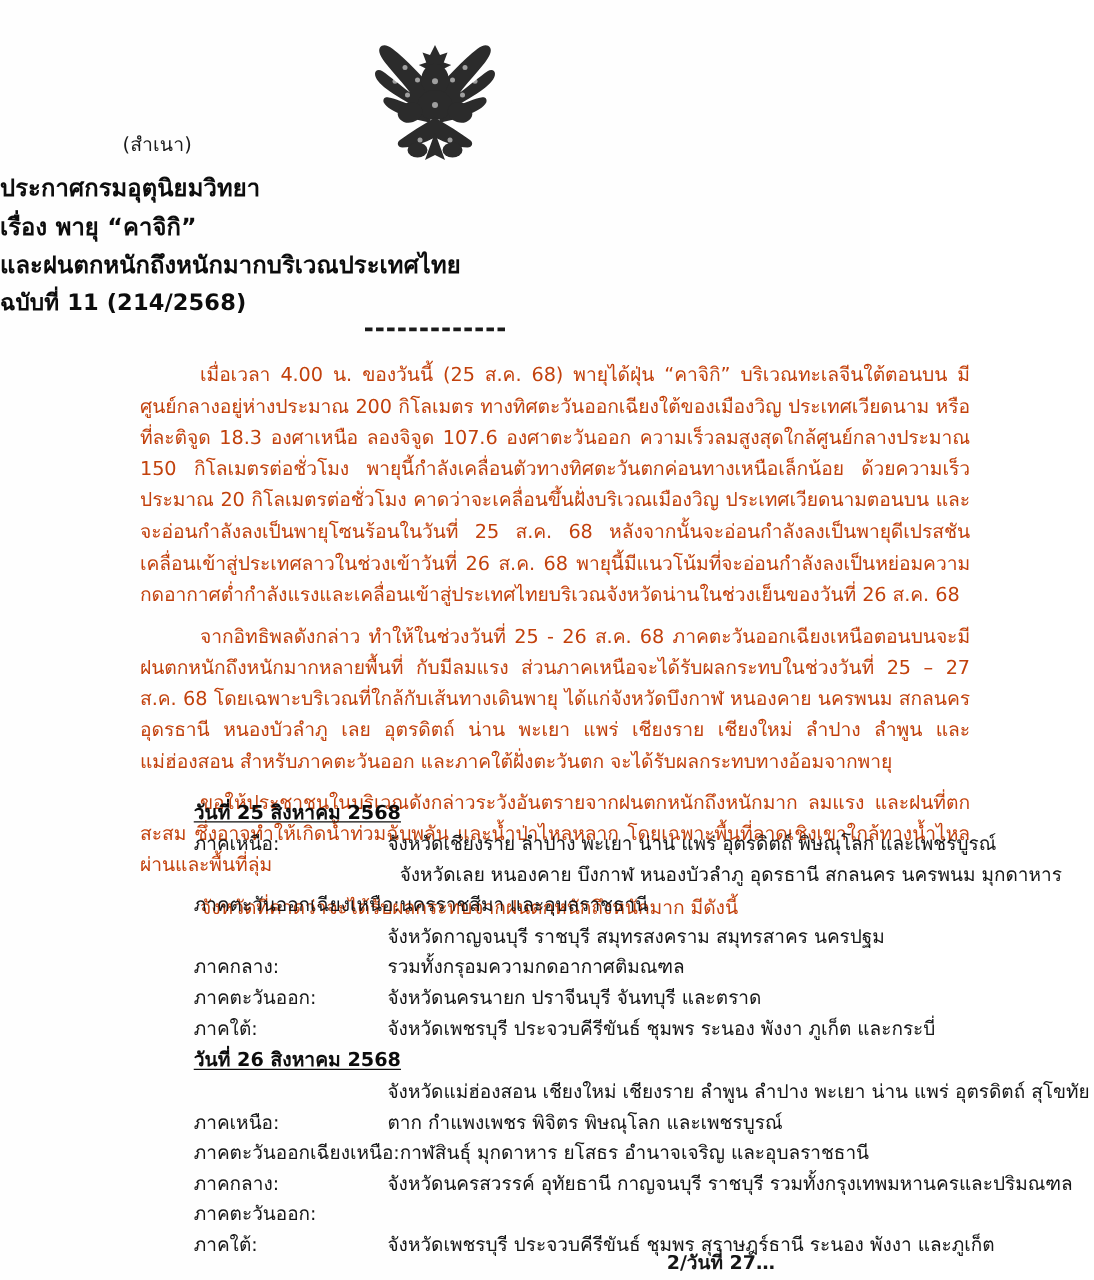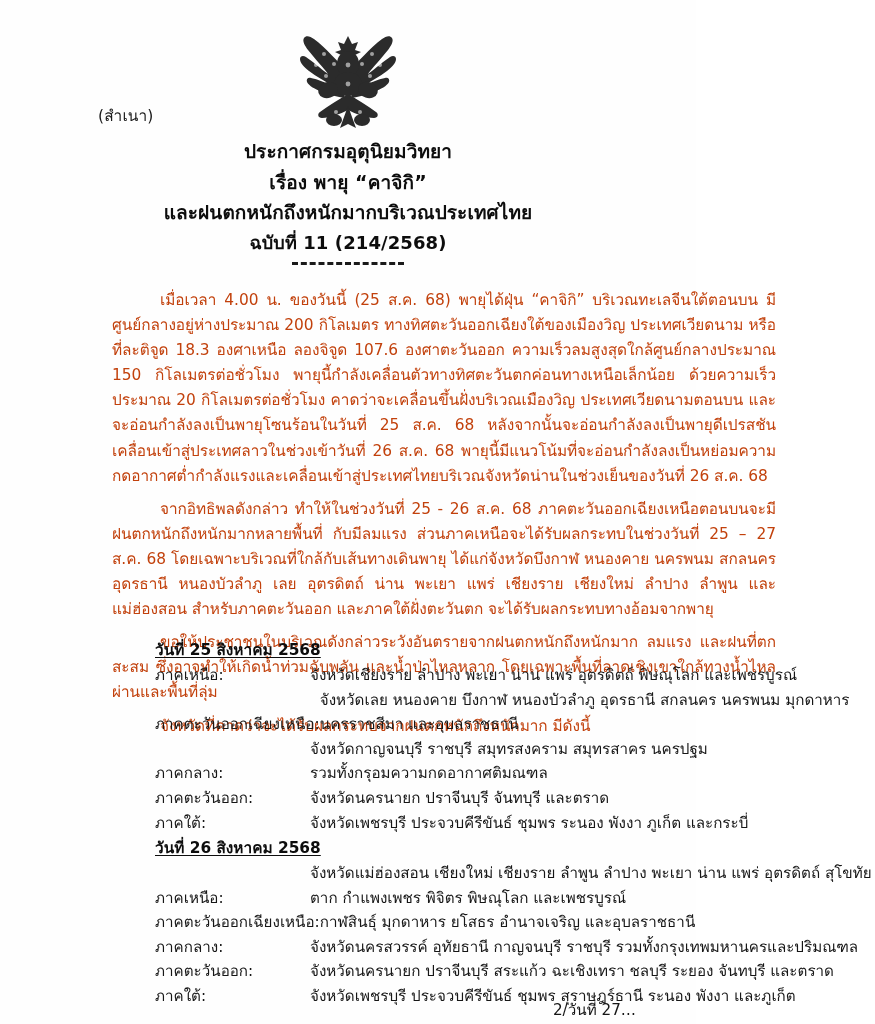--- a/index.html
+++ b/index.html
@@ -48,21 +48,21 @@
     height: 104px;
     display: block;
   }
 
   
   .title-block {
     position: absolute;
     left: 0;
     right: 0;
     top: 136px;
-    text-align: center;
+    text-align: left;
   }
   .title-line {
     font-weight: bold;
     font-size: 19px;
     line-height: 30.5px;
     color: #0d0d0d;
     letter-spacing: .1px;
   }
   .title-line.t4 {
     font-size: 18px;
@@ -144,24 +144,25 @@
   }
   .region-values .vline {
     display: block;
     line-height: 24.6px;
     white-space: nowrap;
   }
 
   
   .footer {
     position: absolute;
-    right: 60px;
+    right: 76px;
     top: 998px;
     font-size: 15.2px;
     color: #161616;
+    font-weight: bold;
   }
 </style>
 </head>
 <body>
 
 <div class="page">
 
   <span class="copy-mark">(สำเนา)</span>
 
   <div class="emblem-wrap">
@@ -275,23 +276,20 @@
           </div>
         </div>
         <div class="region-row">
           <div class="region-label">ภาคกลาง:</div>
           <div class="region-values">
             <span class="vline">จังหวัดนครสวรรค์ อุทัยธานี กาญจนบุรี ราชบุรี รวมทั้งกรุงเทพมหานครและปริมณฑล</span>
           </div>
         </div>
         <div class="region-row">
           <div class="region-label">ภาคตะวันออก:</div>
-          <div class="region-values">
-            <span class="vline">จังหวัดนครนายก ปราจีนบุรี สระแก้ว ฉะเชิงเทรา ชลบุรี ระยอง จันทบุรี และตราด</span>
-          </div>
         </div>
         <div class="region-row">
           <div class="region-label">ภาคใต้:</div>
           <div class="region-values">
             <span class="vline">จังหวัดเพชรบุรี ประจวบคีรีขันธ์ ชุมพร สุราษฎร์ธานี ระนอง พังงา และภูเก็ต</span>
           </div>
         </div>
       </div>
   </div>
 

